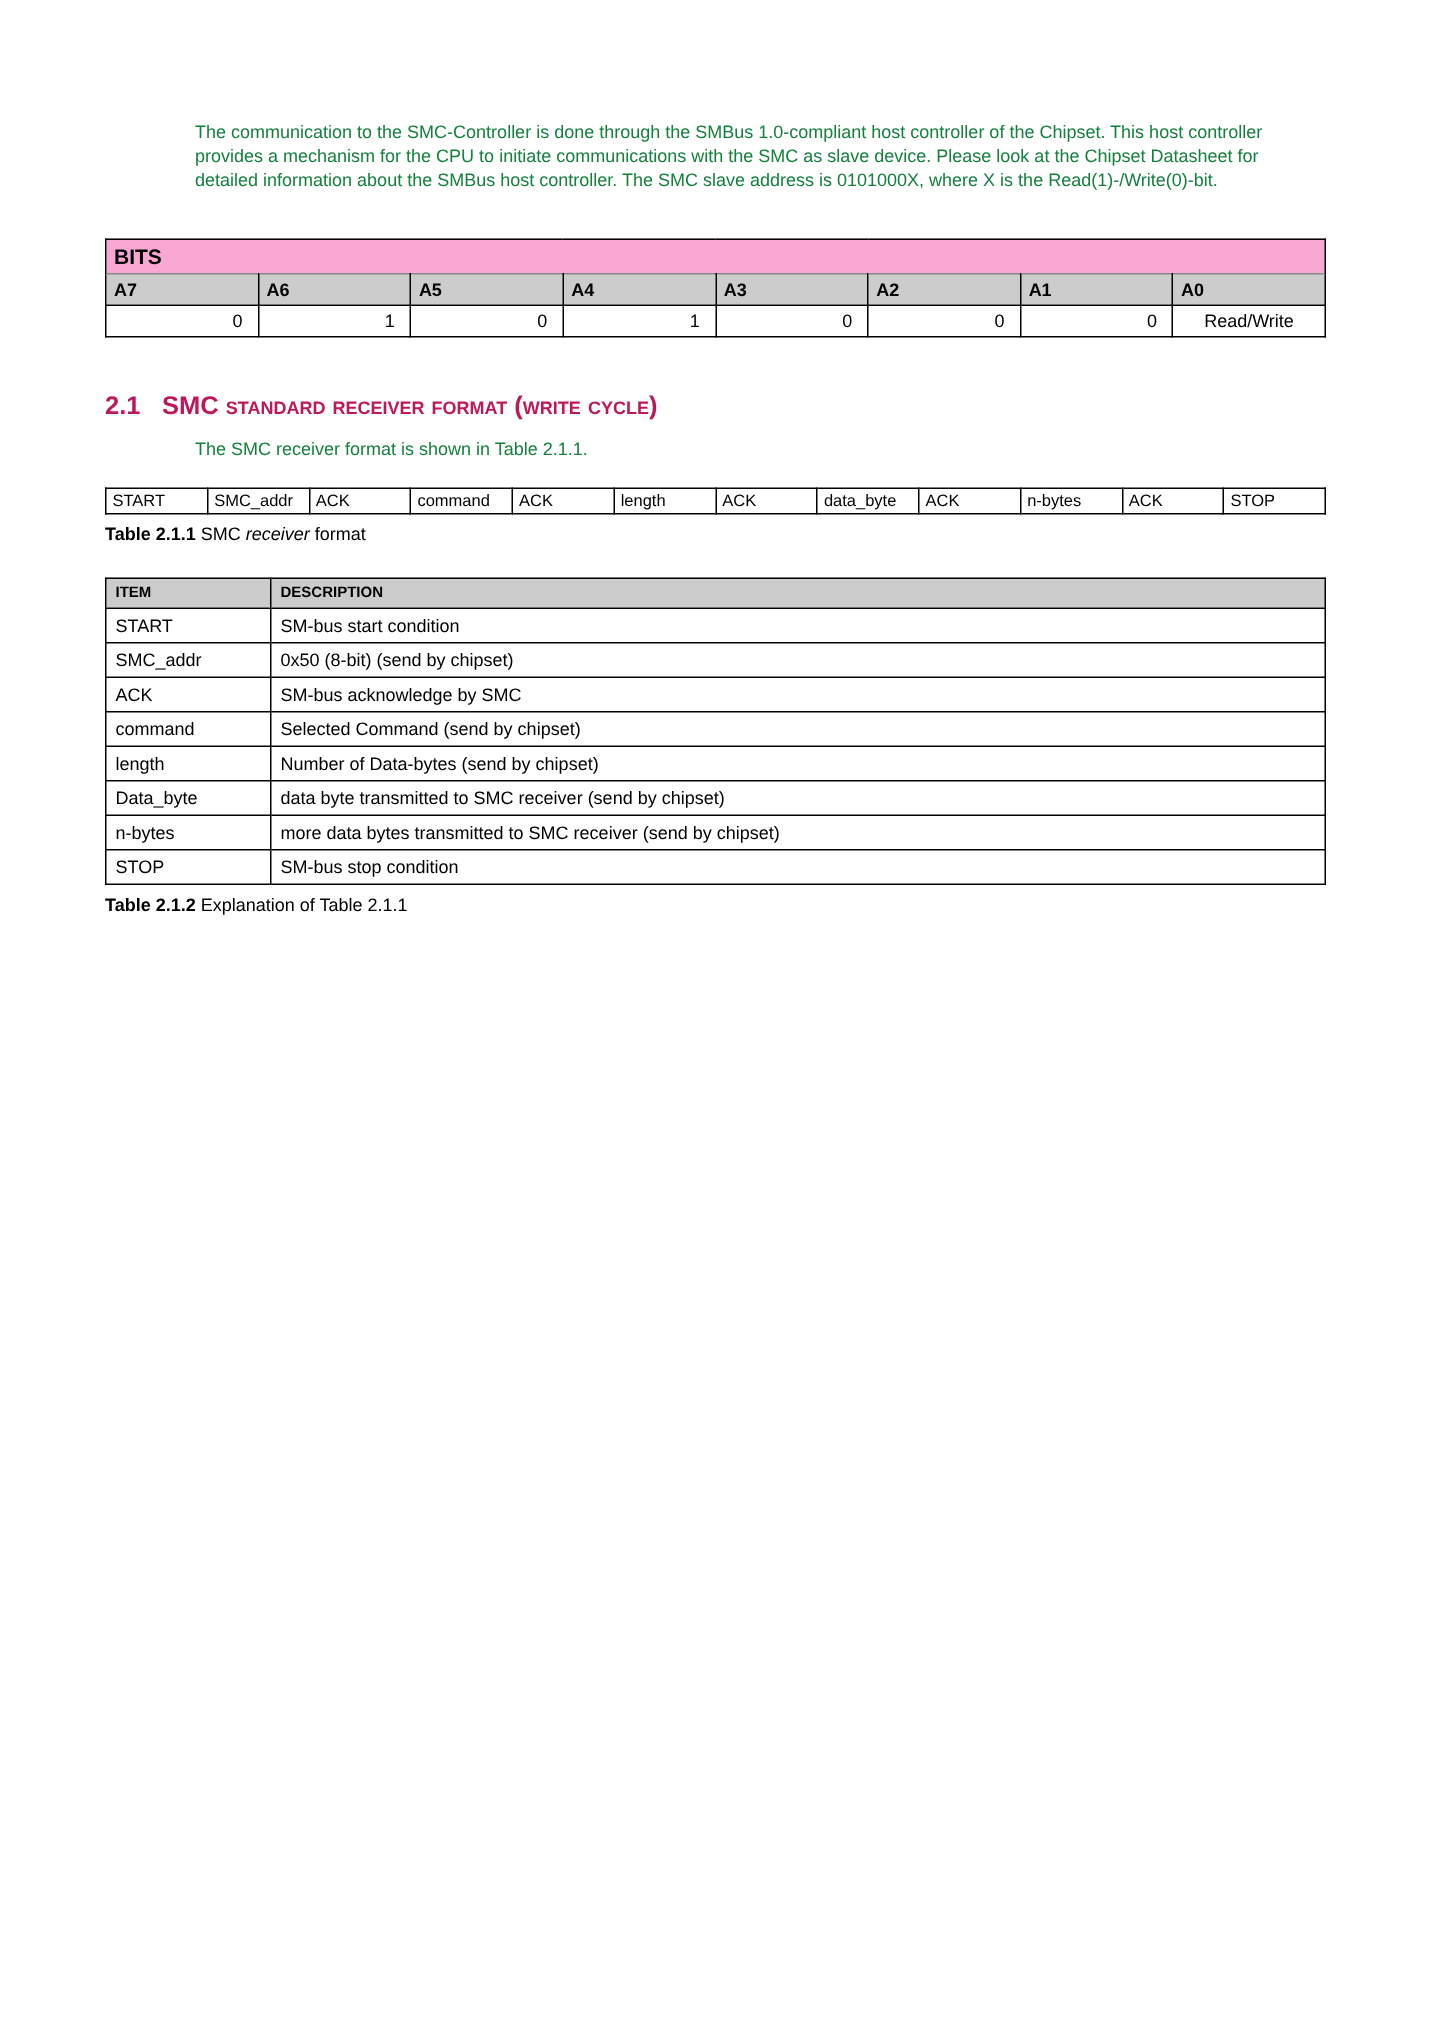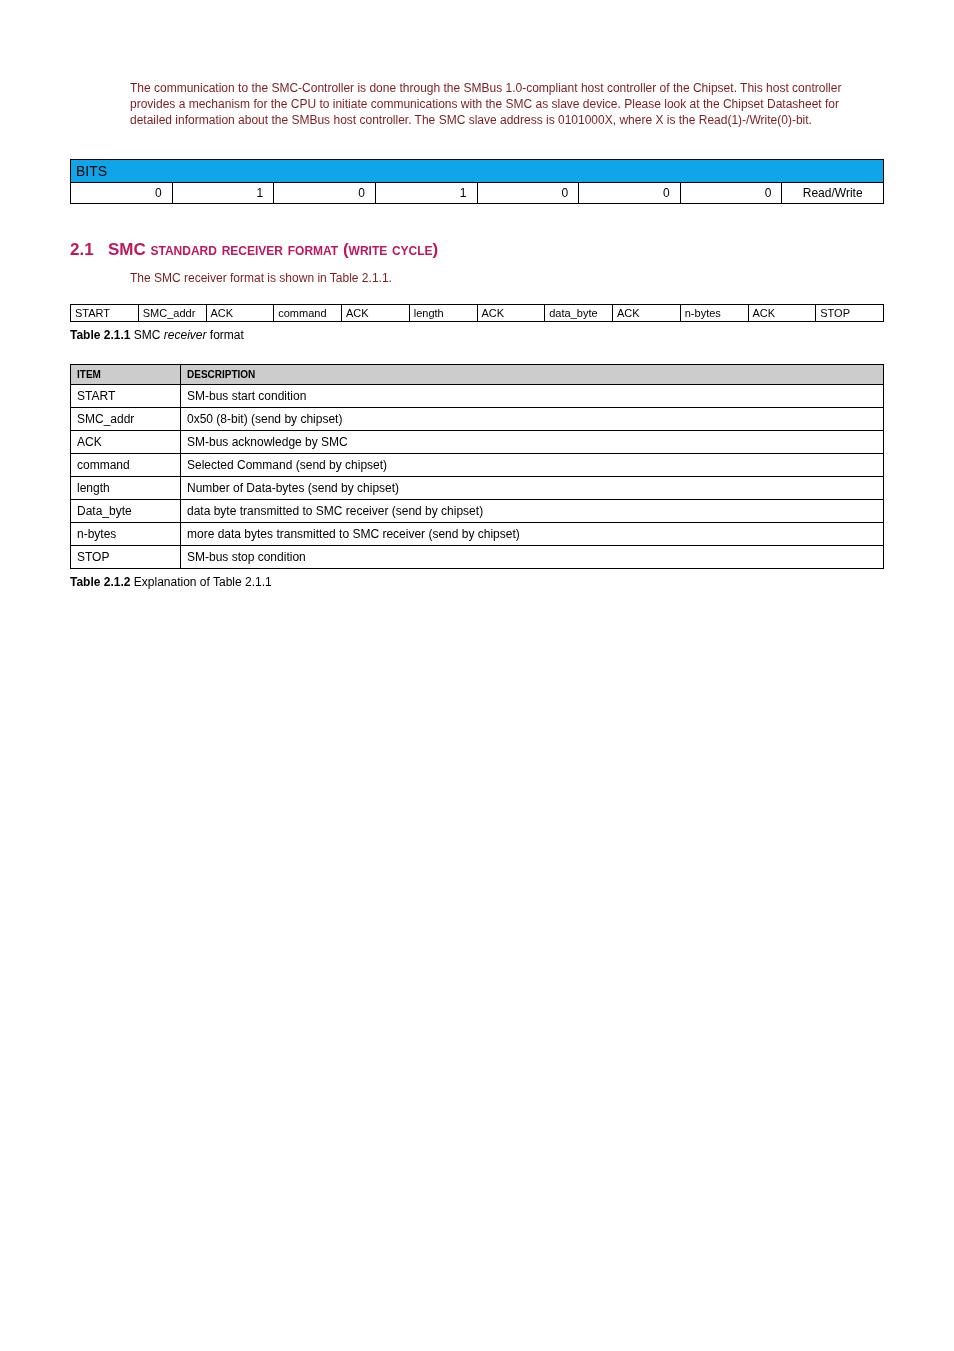--- a/index.html
+++ b/index.html
@@ -19,21 +19,21 @@
     margin: 0 0 18px 0;
   }
   h1.section-title .num {
     display: inline-block;
     width: 32px;
   }
   .body-text {
     margin: 0 0 0 60px;
     font-size: 12px;
     line-height: 1.35;
-    color: #7f1d1d;
+    color: #15803d;
   }
   .subsection-title {
     color: #be185d;
     font-size: 17px;
     font-weight: bold;
     margin: 36px 0 10px 0;
   }
   .subsection-title .num {
     display: inline-block;
     width: 38px;
@@ -47,22 +47,22 @@
     width: 100%;
     margin-top: 30px;
     table-layout: fixed;
   }
   table.bits-table td, table.bits-table th {
     border: 1.5px solid #000;
     font-size: 12px;
     padding: 3px 5px;
   }
   table.bits-table .title-row td {
-    background: #0ea5e9;
-    font-weight: normal;
+    background: #f9a8d4;
+    font-weight: bold;
     font-size: 14px;
     border-bottom: none;
   }
   table.bits-table .header-row td {
     background: #cccccc;
     font-weight: bold;
     border-top: 1px solid #888;
   }
   table.bits-table .data-row td {
     text-align: right;
@@ -112,20 +112,30 @@
 
 <div class="page">
 
 
   <p class="body-text">The communication to the SMC-Controller is done through the SMBus 1.0-compliant host controller of the Chipset. This host controller provides a mechanism for the CPU to initiate communications with the SMC as slave device. Please look at the Chipset Datasheet for detailed information about the SMBus host controller. The SMC slave address is 0101000X, where X is the Read(1)-/Write(0)-bit.</p>
 
   <table class="bits-table">
     <tbody>
         <tr class="title-row">
       <td colspan="8">BITS</td>
+    </tr>
+    <tr class="header-row">
+      <td>A7</td>
+      <td>A6</td>
+      <td>A5</td>
+      <td>A4</td>
+      <td>A3</td>
+      <td>A2</td>
+      <td>A1</td>
+      <td>A0</td>
     </tr>
     <tr class="data-row">
       <td>0</td>
       <td>1</td>
       <td>0</td>
       <td>1</td>
       <td>0</td>
       <td>0</td>
       <td>0</td>
       <td class="rw">Read/Write</td>

